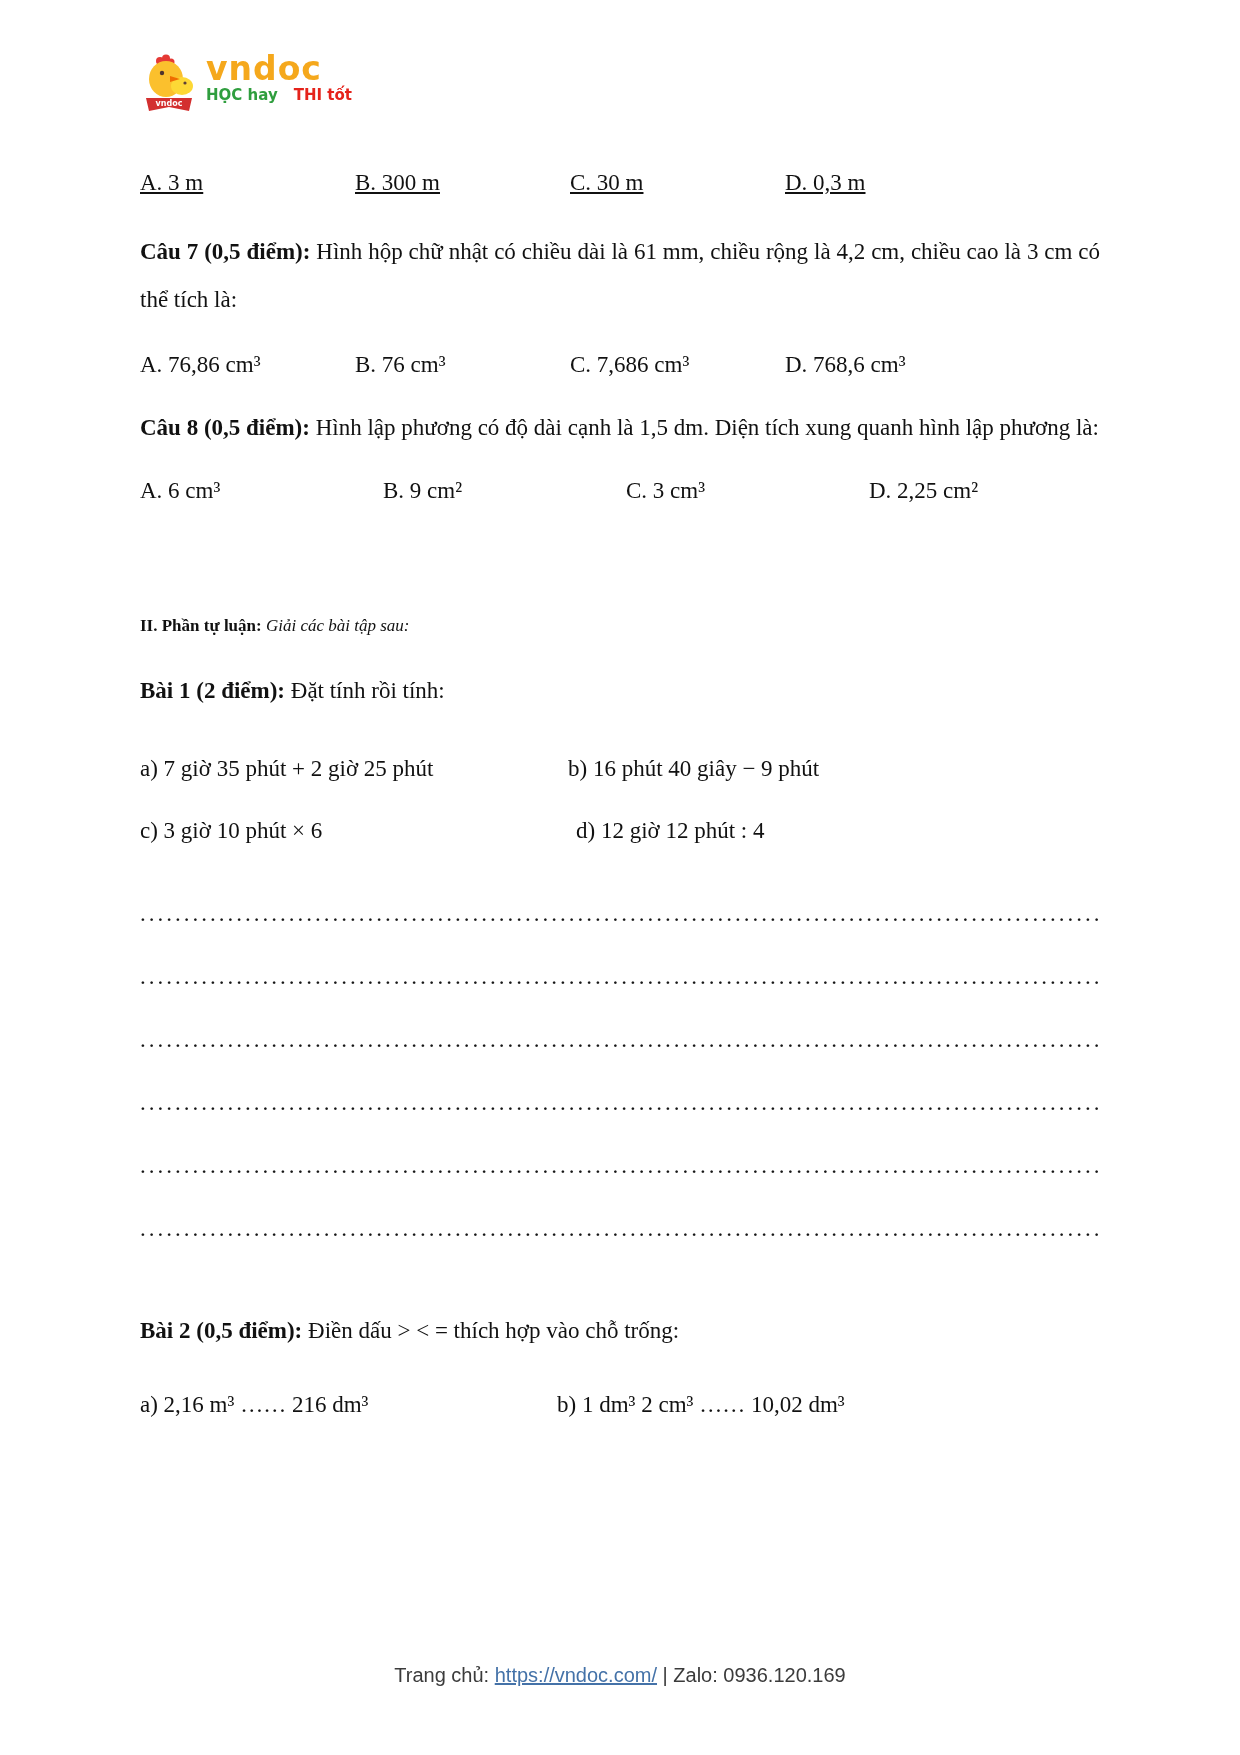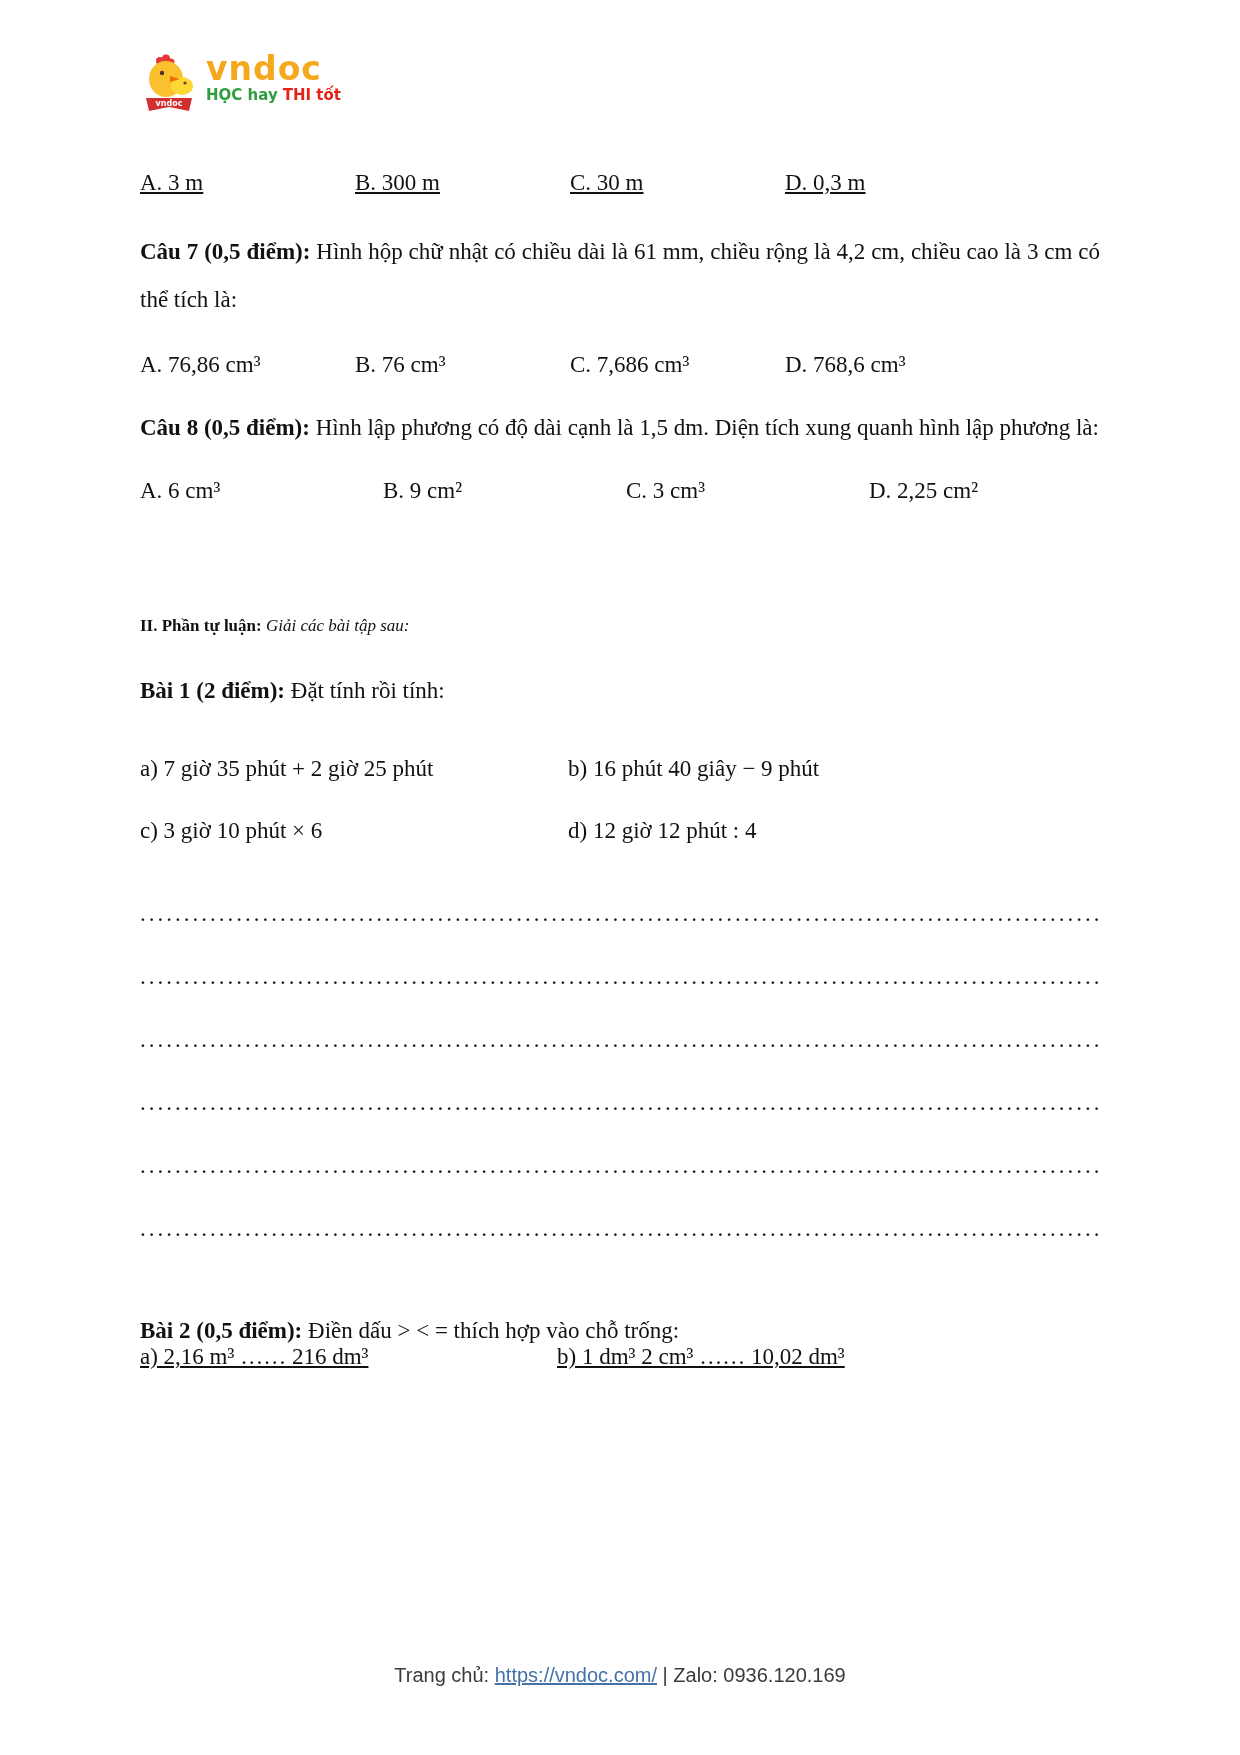--- a/index.html
+++ b/index.html
@@ -18,21 +18,21 @@
   .logo { display:flex; align-items:flex-start; margin-top:54px; height:64px; }
   .logo-mascot { width:58px; height:60px; margin-right:8px; flex:0 0 auto; }
   .logo-textcol { display:flex; flex-direction:column; justify-content:flex-start; }
   .logo-brand {
     font-family:"DejaVu Sans", sans-serif;
     font-weight:bold; font-size:33px; line-height:30px;
     color:#f5a81c; letter-spacing:1px;
   }
   .logo-tagline { font-family:"DejaVu Sans", sans-serif; font-weight:bold; font-size:15px; line-height:18px; margin-top:2px; }
   .tag-green { color:#2f9e3e; }
-  .tag-red { color:#e5231b; margin-left:5px; }
+  .tag-red { color:#e5231b; margin-left:16px; }
 
   
   .opt-row {
     display:grid;
     grid-template-columns:215px 215px 215px 1fr;
     font-size:23px; line-height:26px;
   }
   .para { font-size:23px; line-height:48px; text-align:justify; }
   .b { font-weight:bold; }
   .i { font-style:italic; }
@@ -44,35 +44,35 @@
   .q8-opts { margin-top:26px;gap:28px; }
 
   .section2 { margin-top:112px; font-size:17px; }
   .ex1-head { margin-top:42px; font-size:23px; }
 
   .two-col {
     display:grid; grid-template-columns:428px 1fr;
     font-size:23px; line-height:26px;
   }
   .ex1-row-ab { margin-top:52px; }
-  .ex1-row-cd { margin-top:36px; }
+  .ex1-row-cd { margin-top:36px;gap:8px; }
 
   .answer-lines { margin-top:38px; }
   .answer-line {
     height:63px;
     font-size:23px;
     letter-spacing:3px;
     white-space:nowrap;
     overflow:hidden;
     display:flex; align-items:center;
     color:#161616;
   }
 
   .ex2-head { margin-top:58px; font-size:23px; }
-  .ex2-row { grid-template-columns:417px 1fr;text-decoration:underline; }
+  .ex2-row { margin-top:48px; grid-template-columns:417px 1fr; }
 
   .footer {
     position:absolute; left:0; right:0; top:1664px;
     text-align:center;
     font-family:"Liberation Sans", sans-serif;
     font-size:20px; color:#3b3b3b;
   }
   .footer a { color:#4472a8; text-decoration:underline; }
 </style>
 </head>

